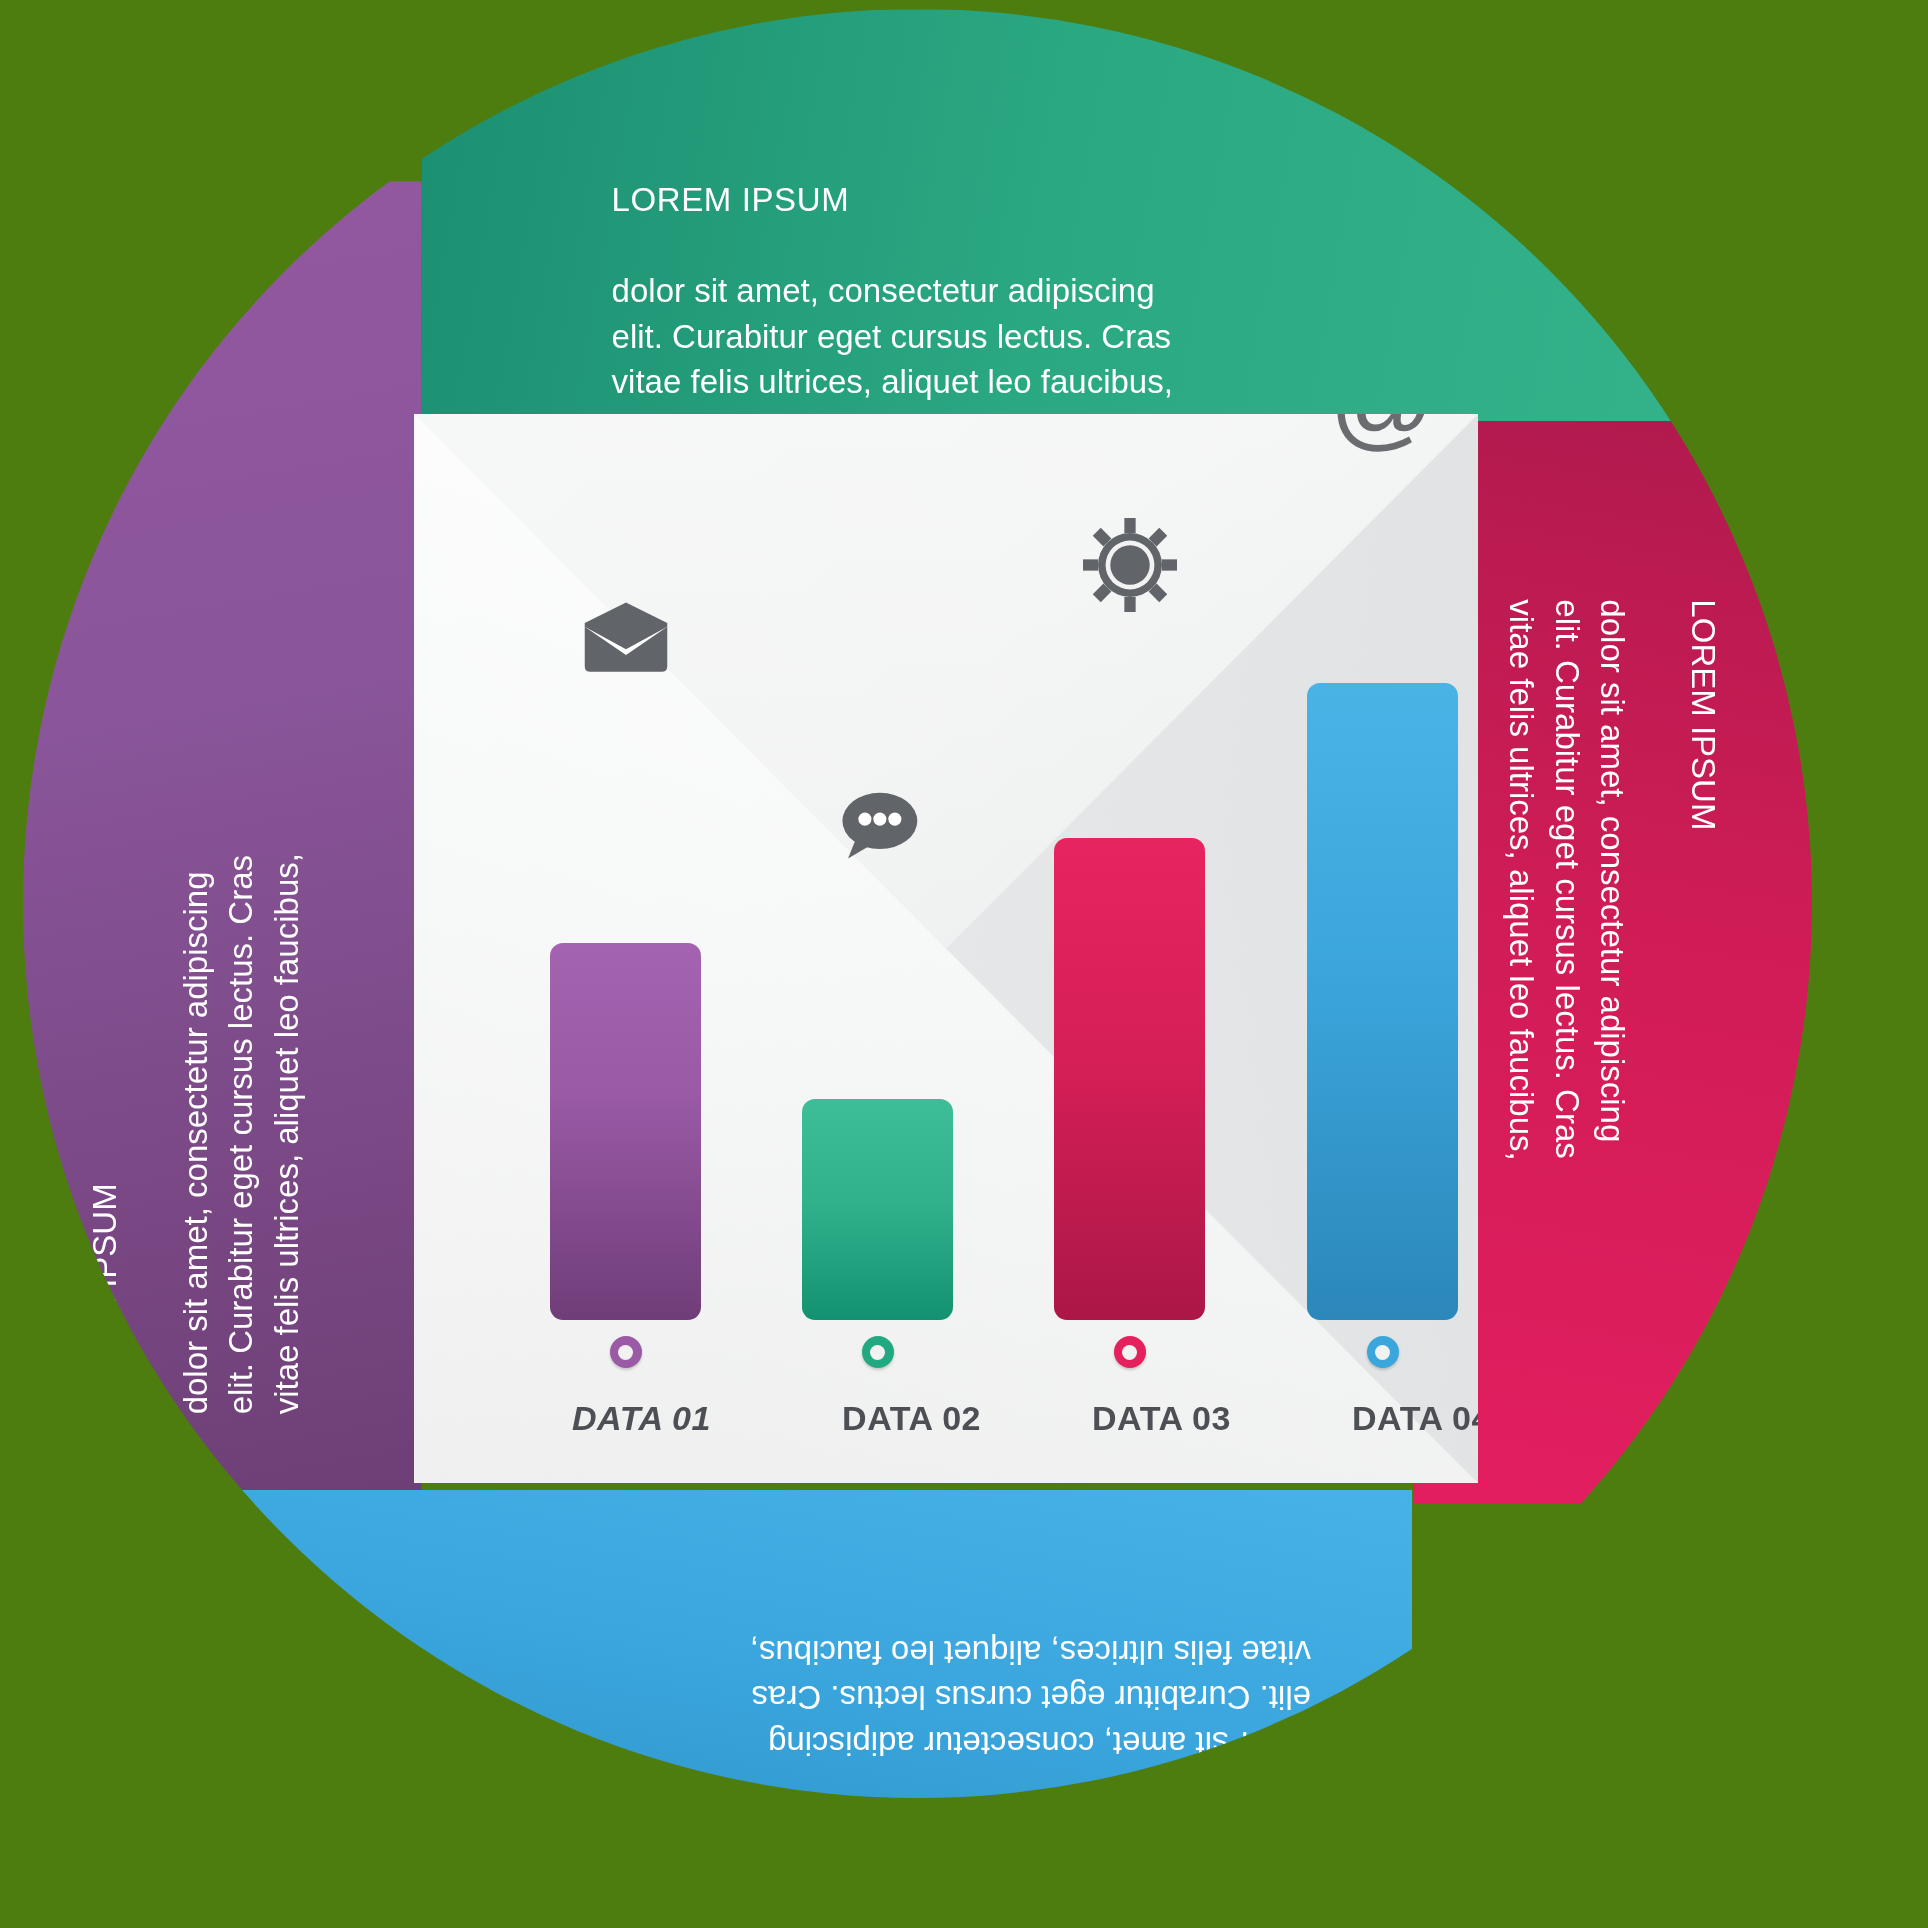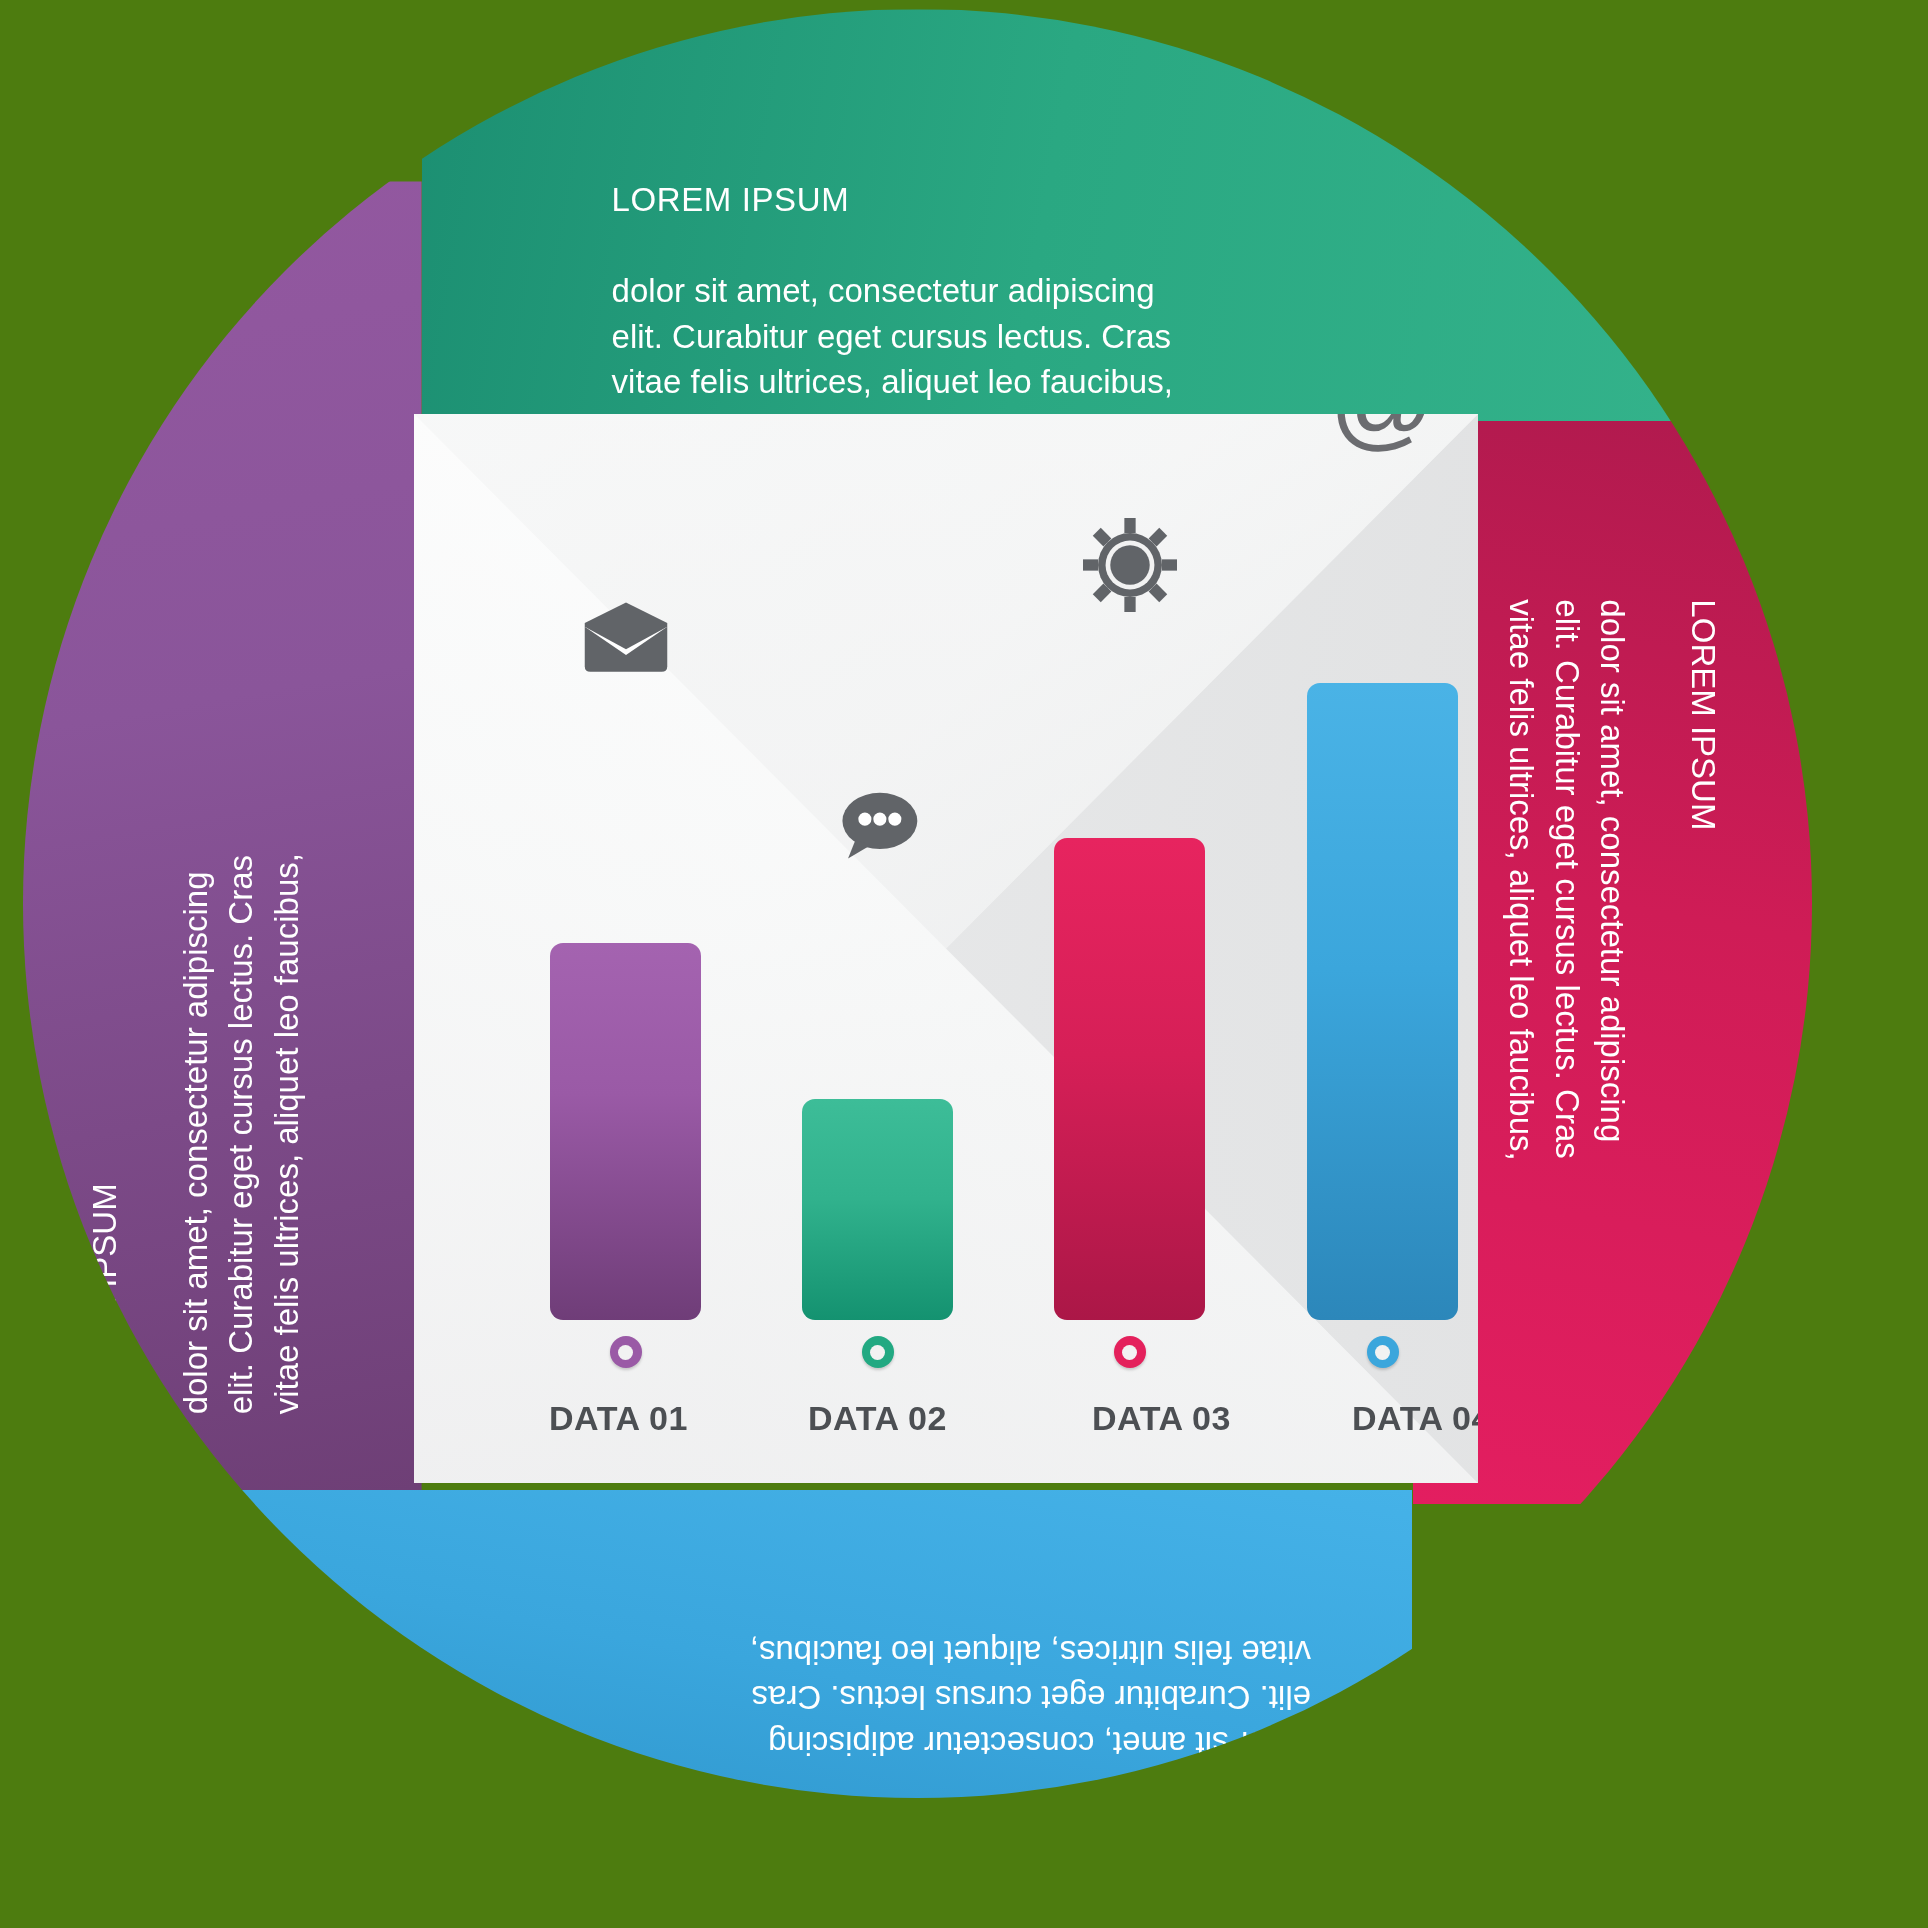--- a/index.html
+++ b/index.html
@@ -64,21 +64,21 @@
   
   .marker{position:absolute;bottom:115px;width:151px;display:flex;justify-content:center;}
   .ring{width:32px;height:32px;border-radius:50%;display:block;
         box-shadow:0 1.9px 2.8px rgba(0,0,0,.18);}
   .ring i{display:block;width:15px;height:15px;border-radius:50%;background:#f2f2f2;
           margin:8.5px auto 0;}
   .m1{left:136px;} .m2{left:388px;} .m3{left:640px;} .m4{left:893px;}
 
   .dlabel{position:absolute;bottom:45px;width:207px;text-align:center;
           font-size:34px;font-weight:bold;color:#4c4f53;letter-spacing:0.5px;}
-  .d1{left:101px;} .d2{left:360px;} .d3{left:644px;} .d4{left:904px;}
+  .d1{left:124px;font-style:italic;} .d2{left:360px;text-align:right;} .d3{left:644px;} .d4{left:904px;}
 </style>
 </head>
 <body>
 
 <div id="stage">
 
   <div class="circle-wrap">
 
     <div class="quad q-top">
       <div class="ptext t-top" style="position:absolute;left:190px;top:122px;width:659px;">

